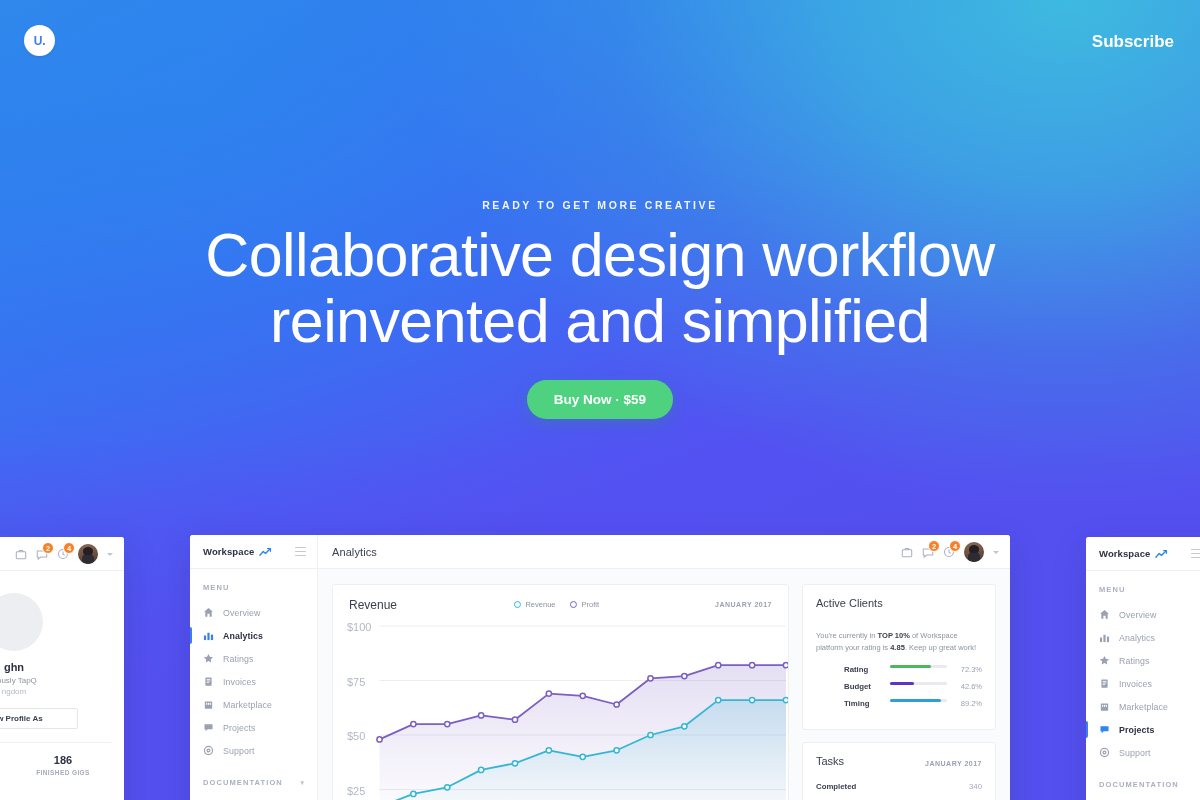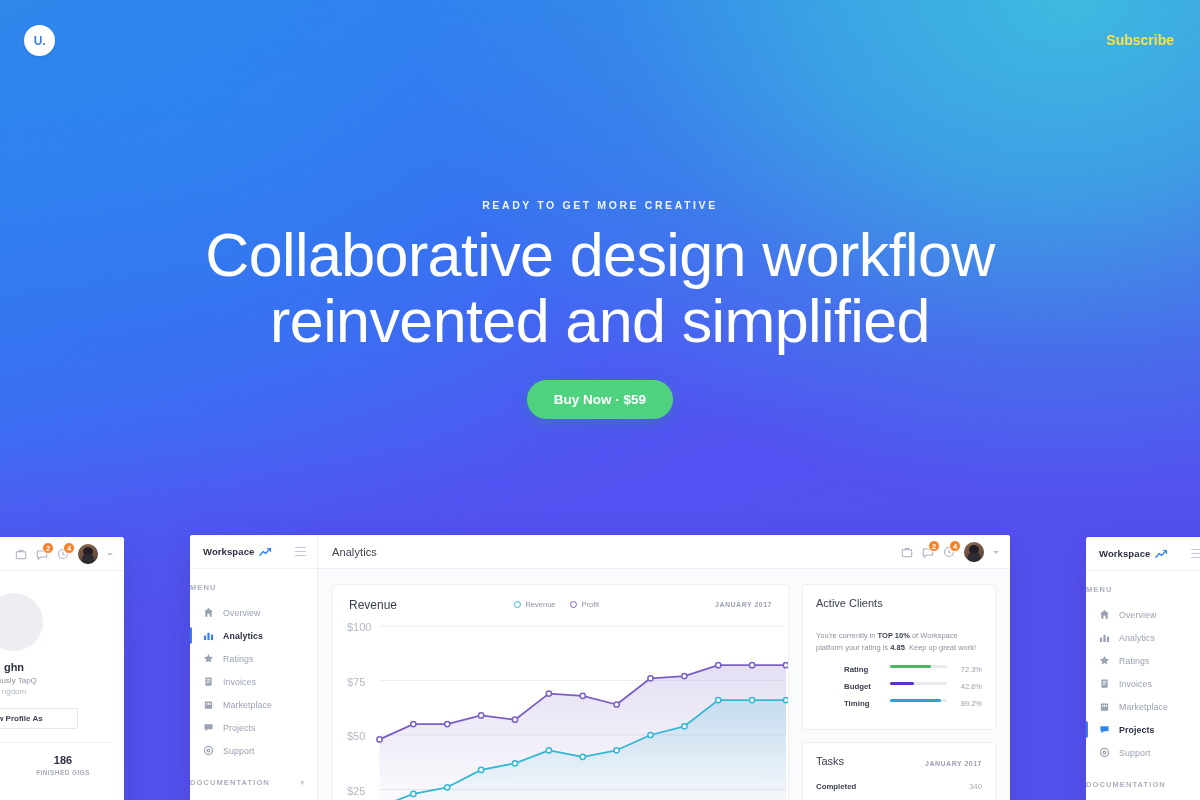--- a/index.html
+++ b/index.html
@@ -84,21 +84,21 @@
   .nav-link {
     color: #ffffff;
     font-size: 12.5px; font-weight: bold;
     letter-spacing: 0.1px;
     text-decoration: none;
     white-space: nowrap;
   }
   .nav-link.muted { color: rgba(255,255,255,0.58); }
   .nav-subscribe {
     position: absolute; right: 26px; top: 32px;
-    color: #fde047; font-size: 14px; font-weight: bold;
+    color: #ffffff; font-size: 17px; font-weight: bold;
     text-decoration: none;
   }
 
   
   .hero-content {
     position: absolute; left: 0; top: 0;
     width: 1200px;
     text-align: center;
     z-index: 30;
   }
@@ -203,21 +203,21 @@
   
   .sidebar {
     position: absolute; left: 0; top: 34px;
     width: 128px; bottom: 0;
     border-right: 1px solid #eef0f4;
     background: #fff;
     padding-top: 14px;
   }
   .side-label {
     font-size: 7.5px; font-weight: bold; color: #aab0c0;
-    letter-spacing: 1.1px; padding-left: 0; margin-bottom: 9px;
+    letter-spacing: 1.1px; padding-left: 13px; margin-bottom: 9px;
     display:flex; align-items:center; justify-content:space-between; padding-right:12px;
   }
   .side-item {
     height: 23px; display: flex; align-items: center;
     padding-left: 13px; gap: 9px; position: relative;
   }
   .side-item .si-ico { width: 11px; height: 11px; display:flex; align-items:center; justify-content:center; color:#9aa1b2; }
   .side-item .si-text { font-size: 8.8px; color: #9aa1b2; letter-spacing: 0.1px; }
   .side-item.active .si-text { color: #2d3142; font-weight: bold; }
   .side-item.active .si-ico { color: #3b7ef0; }

